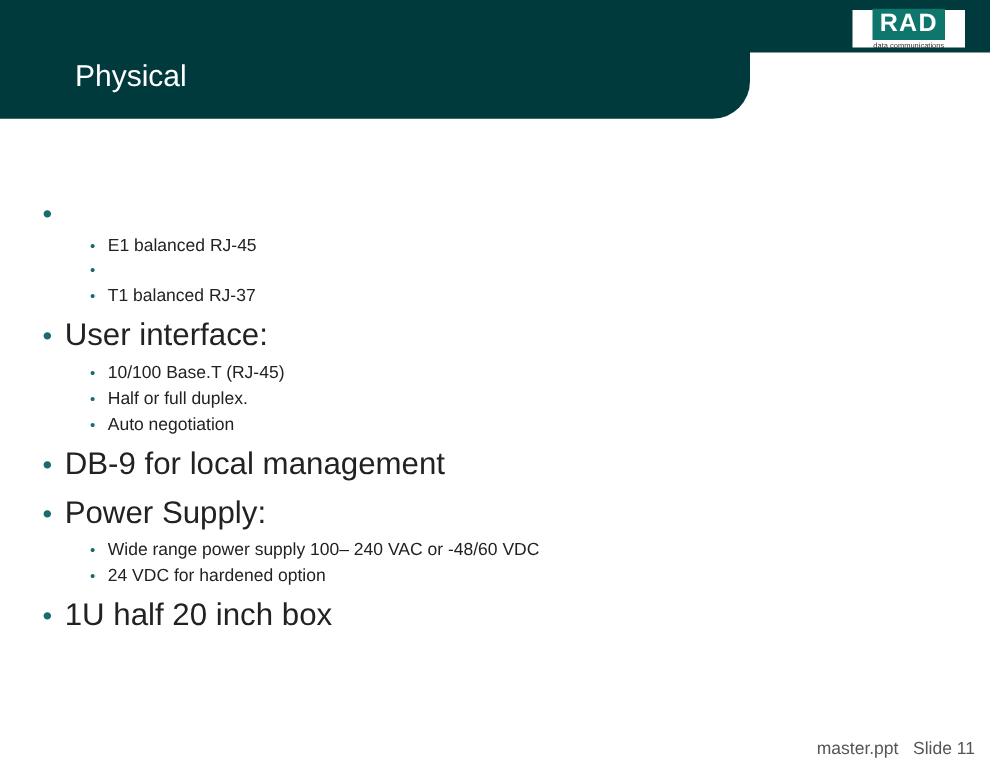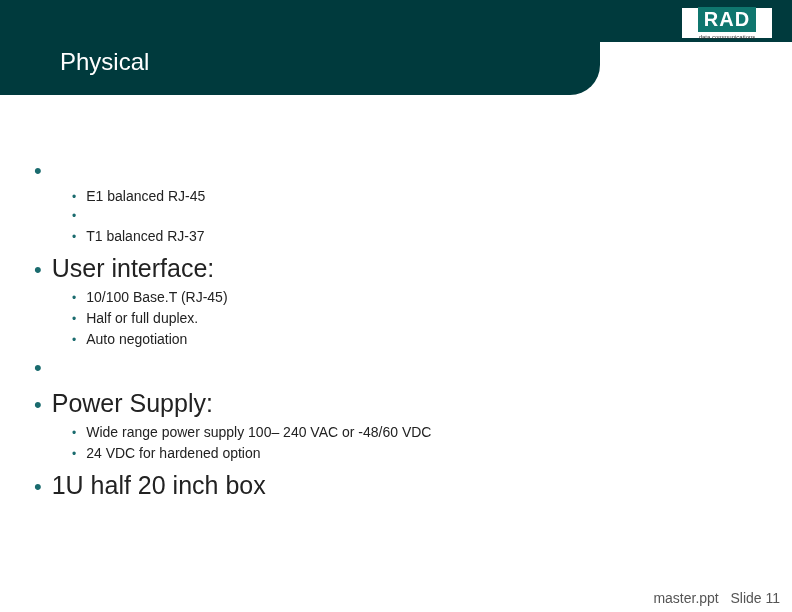--- a/index.html
+++ b/index.html
@@ -150,20 +150,21 @@
     </div>
     <div class="bullet-sub">
       <span class="dot">•</span>
       <span>Auto negotiation</span>
     </div>
   </div>
 
   <div class="section">
     <div class="bullet-main">
       <span class="dot">•</span>
+      <span>DB-9 for local management</span>
     </div>
   </div>
 
   <div class="section">
     <div class="bullet-main">
       <span class="dot">•</span>
       <span>Power Supply:</span>
     </div>
     <div class="bullet-sub">
       <span class="dot">•</span>

